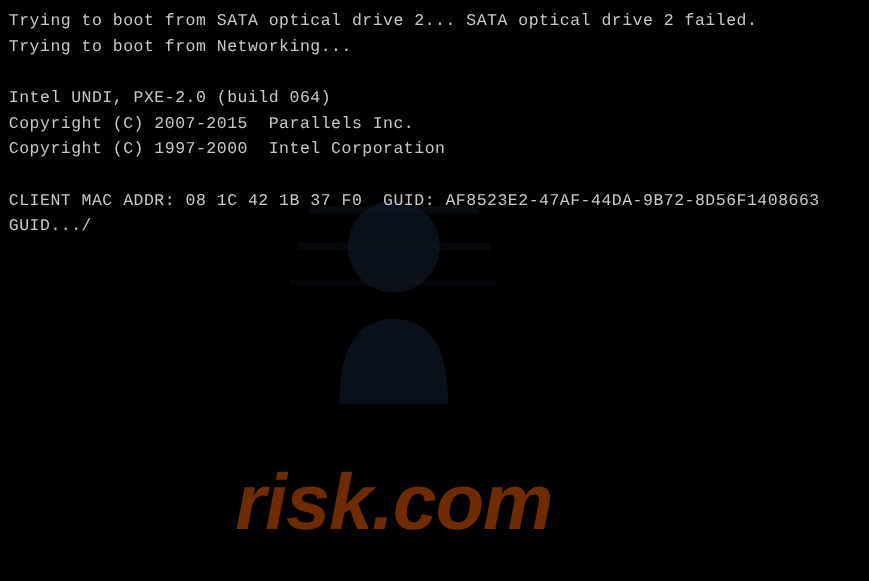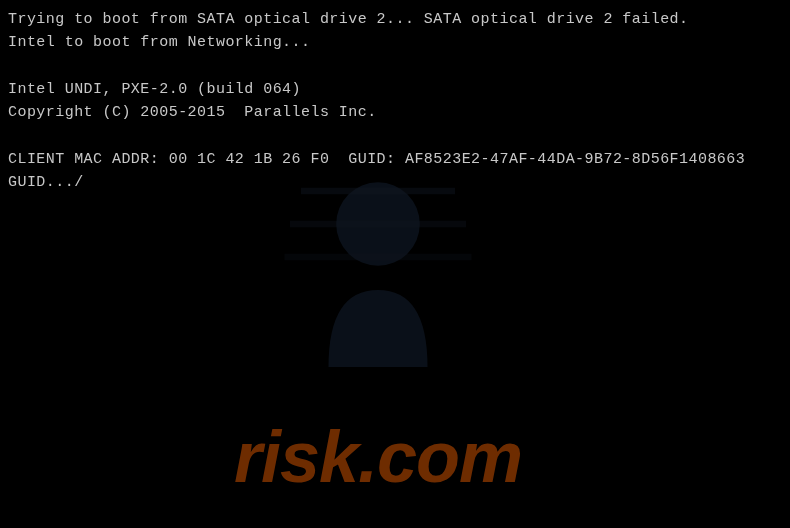--- a/index.html
+++ b/index.html
@@ -46,21 +46,20 @@
       bottom: 0;
       left: 0;
       width: 716px;
       height: 380px;
       z-index: 1;
       display: flex;
       flex-direction: column;
       align-items: center;
       justify-content: flex-end;
       pointer-events: none;
-      margin-left: 20px;
     }
 
     .watermark-icon {
       position: absolute;
       top: 20px;
       left: 50%;
       transform: translateX(-50%);
       width: 220px;
       height: 200px;
       opacity: 0.18;
@@ -97,22 +96,23 @@
       <line x1="20" y1="50" x2="180" y2="50" stroke="#5577aa" stroke-width="6" opacity="0.4"></line>
       <line x1="15" y1="80" x2="185" y2="80" stroke="#5577aa" stroke-width="6" opacity="0.3"></line>
     </svg>
 
     <div class="watermark-text">risk.com</div>
   </div>
 
   <div class="terminal-text-area">
 
   <div class="terminal-line">Trying to boot from SATA optical drive 2... SATA optical drive 2 failed.</div>
-      <div class="terminal-line">Intel to boot from Networking...</div>
+      <div class="terminal-line">Trying to boot from Networking...</div>
       <div class="terminal-line empty">&nbsp;</div>
       <div class="terminal-line">Intel UNDI, PXE-2.0 (build 064)</div>
-      <div class="terminal-line">Copyright (C) 2005-2015  Parallels Inc.</div>
+      <div class="terminal-line">Copyright (C) 2007-2015  Parallels Inc.</div>
+      <div class="terminal-line">Copyright (C) 1997-2000  Intel Corporation</div>
       <div class="terminal-line empty">&nbsp;</div>
-      <div class="terminal-line">CLIENT MAC ADDR: 00 1C 42 1B 26 F0  GUID: AF8523E2-47AF-44DA-9B72-8D56F1408663</div>
+      <div class="terminal-line">CLIENT MAC ADDR: 08 1C 42 1B 37 F0  GUID: AF8523E2-47AF-44DA-9B72-8D56F1408663</div>
       <div class="terminal-line">GUID.../</div>
     </div>
 
 </div>
 
 </body></html>

